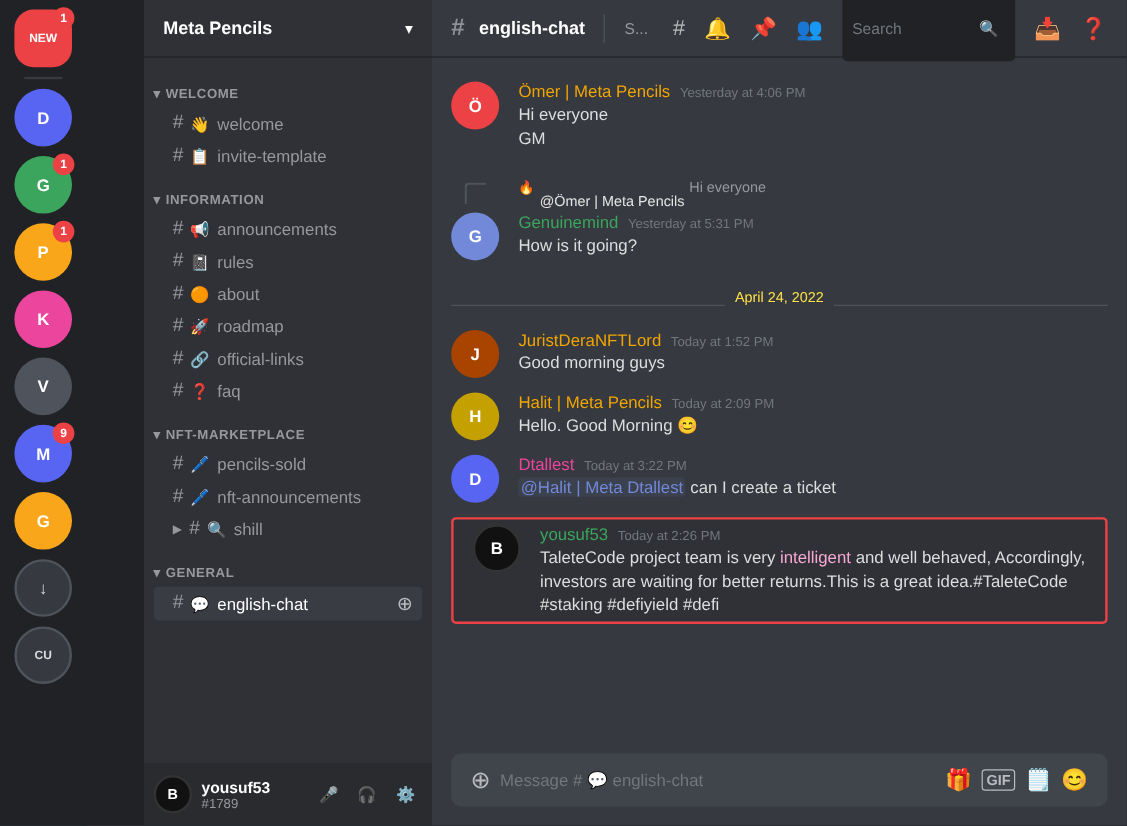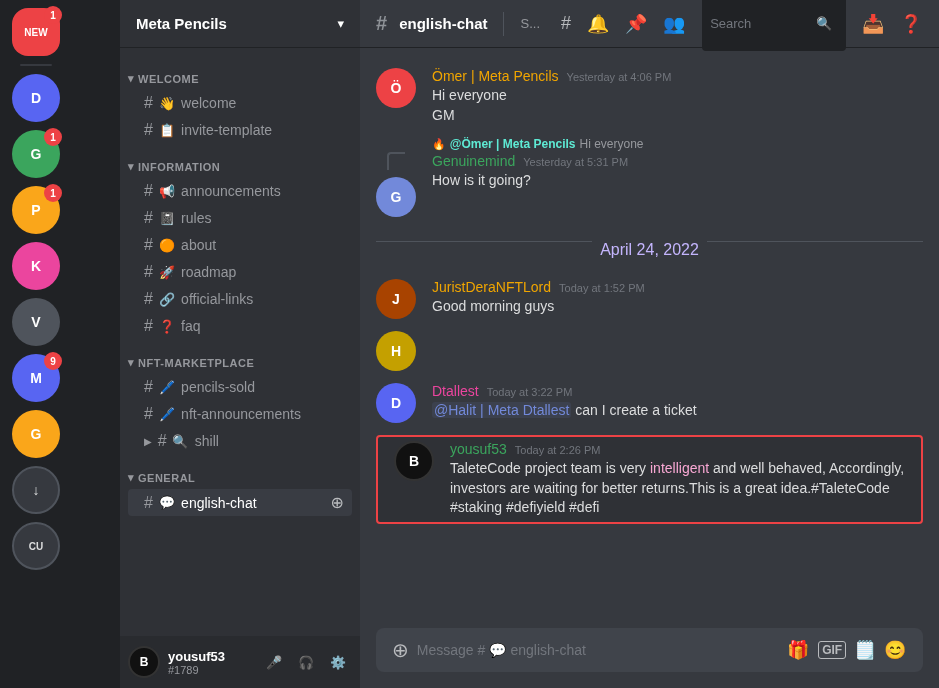--- a/index.html
+++ b/index.html
@@ -224,29 +224,29 @@
     .message-timestamp { font-size: 11px; color: #72767d; }
     .message-text { font-size: 14px; line-height: 1.4; color: #dcddde; }
     .reply-preview {
       font-size: 12px;
       color: #96989d;
       margin-bottom: 2px;
       display: flex;
       align-items: center;
       gap: 4px;
     }
-    .reply-author { color: #5eead4; font-weight: 700; }
+    .reply-author { color: #e5e5e5; font-weight: 400; margin-top: 24px; }
 
     .date-divider {
       display: flex;
-      align-items: flex-start;
+      align-items: flex-end;
       padding: 16px 16px;
       gap: 8px;
-      color: #c4b5fd;
-      font-size: 16px;
+      color: #fde047;
+      font-size: 12px;
     }
     .date-divider::before, .date-divider::after {
       content: '';
       flex: 1;
       height: 1px;
       background: #4f545c;
     }
 
     .chat-input-area {
       padding: 16px;
@@ -477,20 +477,27 @@
         <div class="message-header">
           <span class="message-author" style="color:#f0a500;">JuristDeraNFTLord</span>
           <span class="message-timestamp">Today at 1:52 PM</span>
         </div>
         <div class="message-text">Good morning guys</div>
       </div>
     </div>
 
     <div class="message-group">
       <div class="avatar" style="background:#c4a000;">H</div>
+      <div class="message-content">
+        <div class="message-header">
+          <span class="message-author" style="color:#f0a500;">Halit | Meta Pencils</span>
+          <span class="message-timestamp">Today at 2:09 PM</span>
+        </div>
+        <div class="message-text">Hello. Good Morning 😊</div>
+      </div>
     </div>
 
     <div class="message-group">
       <div class="avatar" style="background:#5865f2;">D</div>
       <div class="message-content">
         <div class="message-header">
           <span class="message-author" style="color:#eb459e;">Dtallest</span>
           <span class="message-timestamp">Today at 3:22 PM</span>
         </div>
         <div class="message-text">

